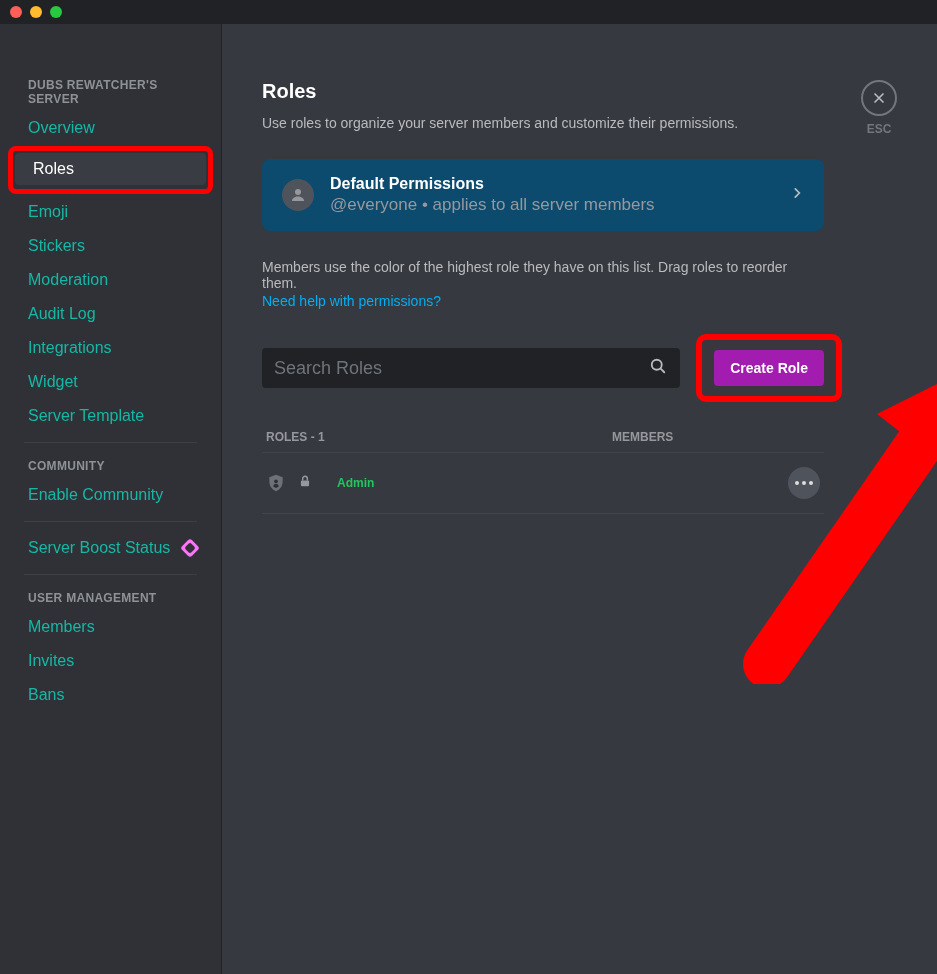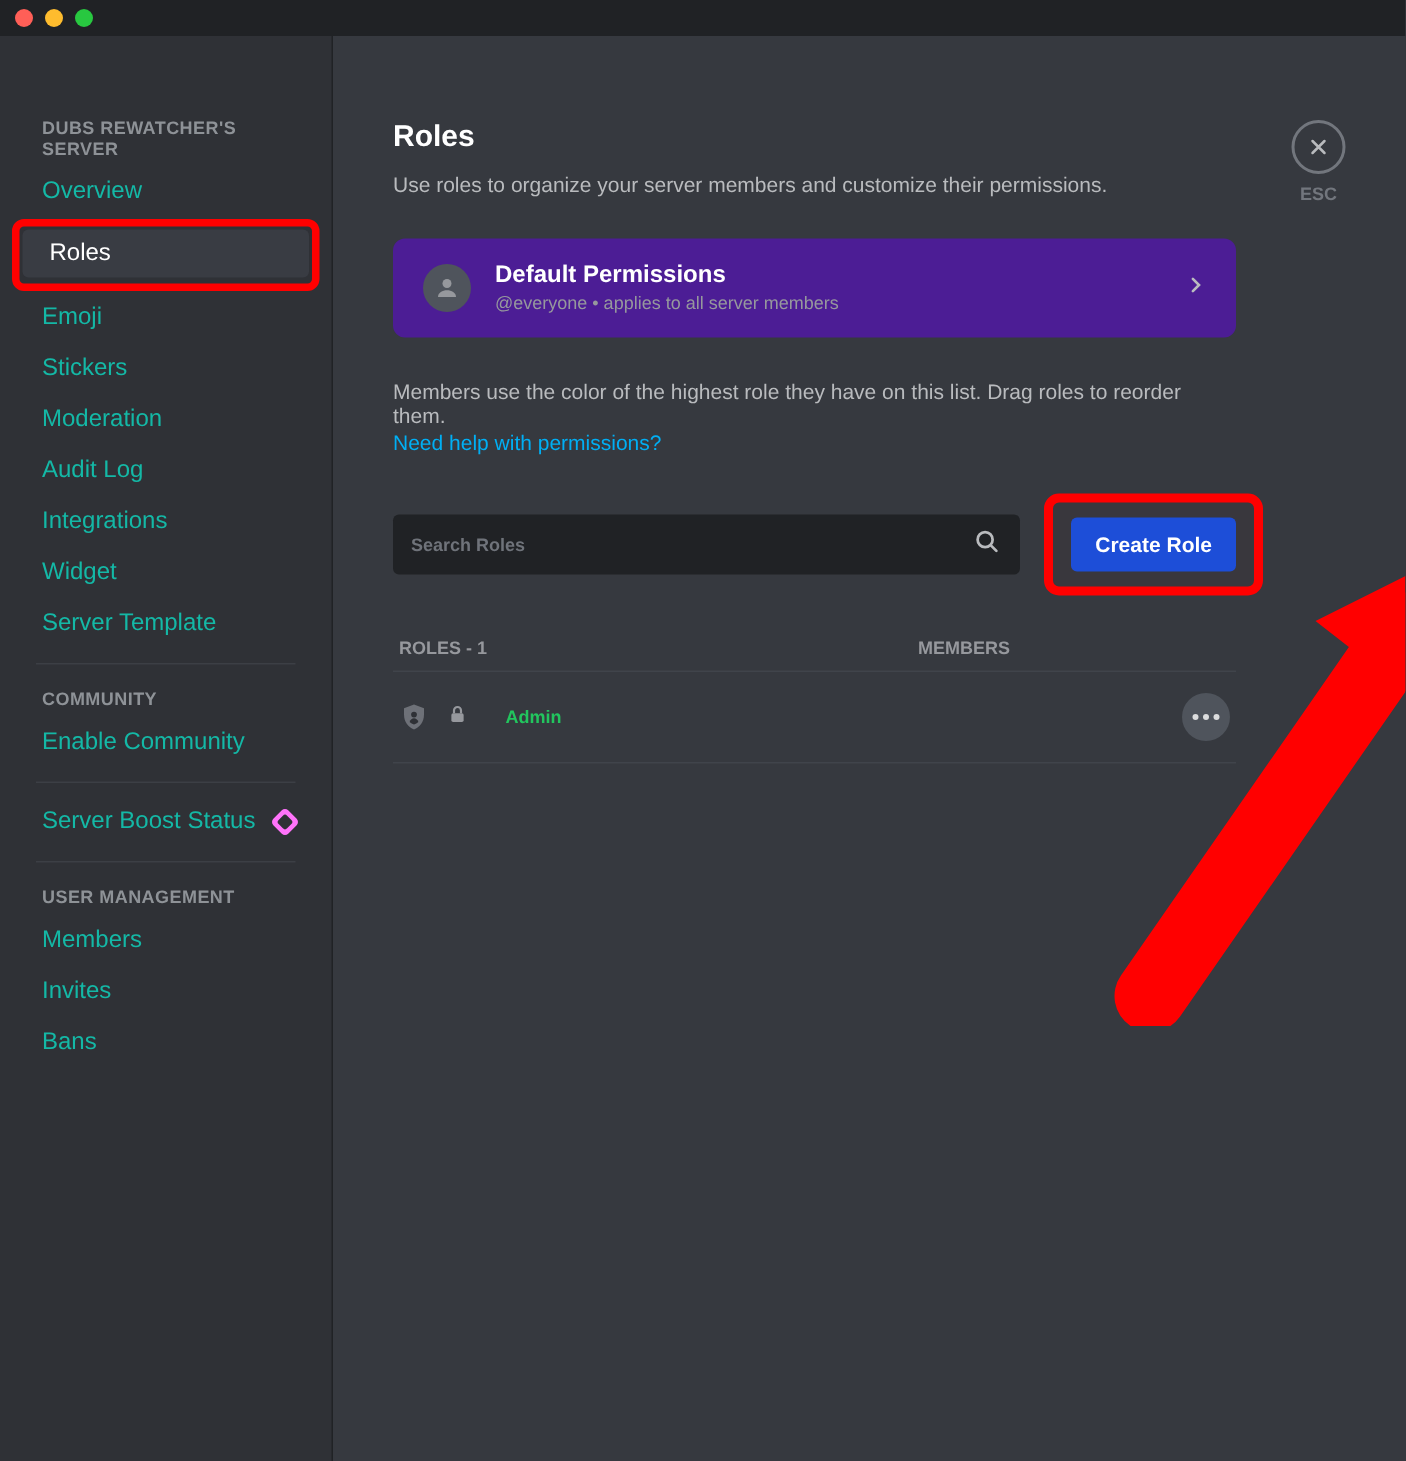--- a/index.html
+++ b/index.html
@@ -94,61 +94,61 @@
     width: 36px; height: 36px; border-radius: 50%;
     border: 2px solid #72767d;
     display: flex; align-items: center; justify-content: center;
     color: #b9bbbe; cursor: pointer;
   }
   .close-lbl { font-size: 12px; color: #72767d; margin-top: 6px; font-weight: 600;}
   .page-title { font-size: 20px; font-weight: 700; color: #fff; }
   .page-sub { font-size: 14px; color: #b9bbbe; margin-top: 12px; margin-bottom: 28px; }
 
   .default-card {
-    background: #4c1d95;
+    background: #0c4a6e;
     border-radius: 8px;
     padding: 16px 20px;
     display: flex; align-items: center;
     cursor: pointer;
     width: 562px;
   }
   .dc-avatar {
     width: 32px; height: 32px; border-radius: 50%;
     background: #4f545c;
     display:flex; align-items:center; justify-content:center;
     margin-right: 16px;
   }
   .dc-body { flex:1; }
   .dc-title { font-size:16px; font-weight:700; color:#fff; }
-  .dc-sub { font-size: 12px; color:#96989d; margin-top:2px;}
+  .dc-sub { font-size: 17px; color:#96989d; margin-top:2px;}
   .chev { color:#b9bbbe; }
 
   .mid-text { font-size: 14px; color:#b9bbbe; margin-top: 28px; width:562px;}
   .help-link { color:#00aff4; font-size: 14px; cursor:pointer; display:inline-block; margin-top: 2px;}
 
   .search-row { display:flex; gap:16px; margin-top:24px; width:580px; align-items:center;}
   .search-box {
     flex:1; background:#202225; border-radius:4px;
     height:40px; display:flex; align-items:center; padding:0 12px;
   }
   .search-input {
     flex:1; background:transparent; border:none; outline:none;
-    color:#dcddde; font-size:12px;font-weight:bold;
+    color:#dcddde; font-size:18px;
   }
   .search-input::placeholder { color:#6f737a; }
   .search-icon { color:#b9bbbe; }
 
   .create-wrap {
     border: 6px solid #ff0000;
     border-radius: 10px;
     padding: 10px 12px;
     background: rgba(255,0,0,0.02);
   }
   .create-btn {
-    background:#1d4ed8; color:#fff; font-weight:600; font-size:14px;
+    background:#a21caf; color:#fff; font-weight:600; font-size:14px;
     border:none; border-radius:4px; padding:10px 16px; cursor:pointer;
   }
 
   .table-hdr {
     display:flex; font-size:12px; font-weight:700; color:#96989d;
     text-transform:uppercase; margin-top:28px; width:562px;
     padding: 0 4px 8px 4px;
     align-items: center;
   }
   .col-roles { flex: 0 0 346px; }

